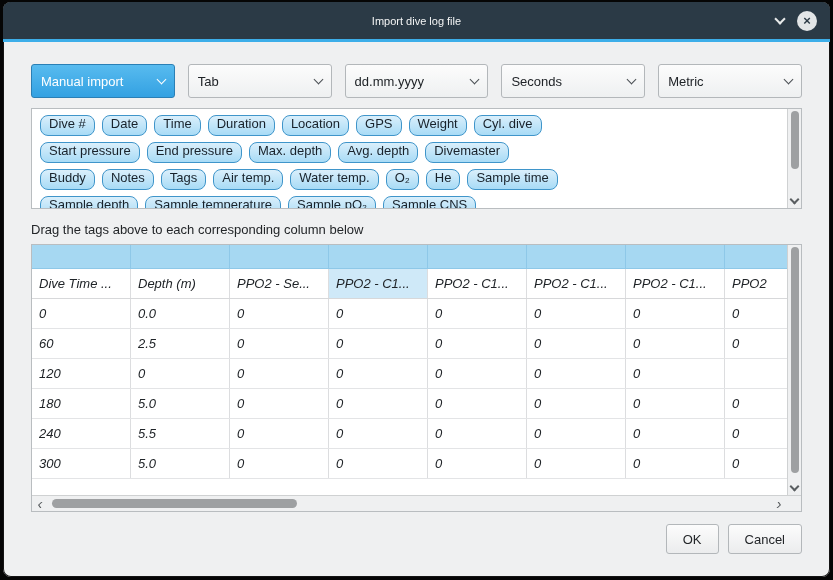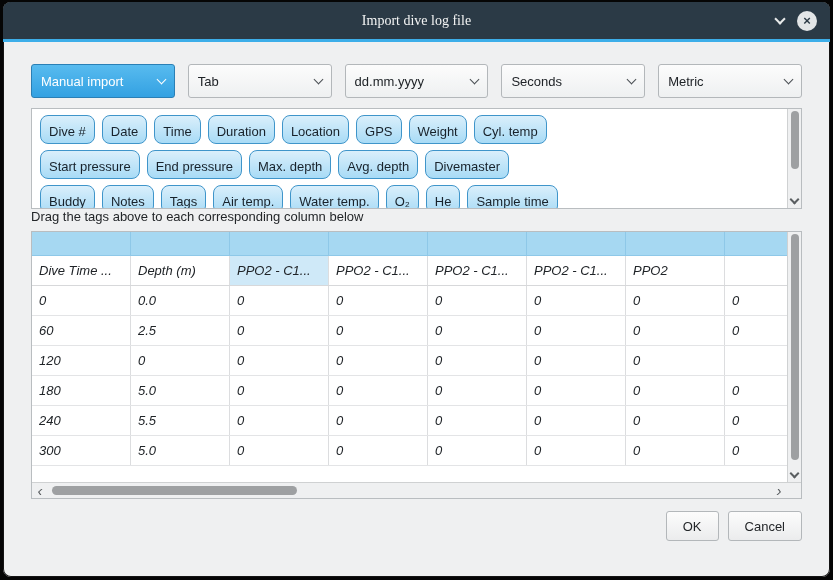--- a/index.html
+++ b/index.html
@@ -18,21 +18,21 @@
     border-radius: 8px;
     overflow: hidden;
     box-shadow: 0 0 0 1px #141414 inset;
   }
   
   .titlebar {
     height: 37px; background: #2b3a46;
     display: flex; align-items: center; justify-content: center;
     position: relative;
   }
-  .title { color: #f4f5f5; font-size: 14px; font-family: Liberation Serif, serif; }
+  .title { color: #f4f5f5; font-size: 11px; }
   .tb-icons { position: absolute; right: 13px; top: 0; height: 100%; display: flex; align-items: center; gap: 13px; }
   .chev-down {
     display: inline-block; width: 8px; height: 8px;
     border-right: 2px solid #e8eaeb; border-bottom: 2px solid #e8eaeb;
     transform: rotate(45deg); margin-top: -4px;
   }
   .tb-close {
     width: 20px; height: 20px; border-radius: 50%;
     background: #e2e5e7; color: #2b3a46;
     font-size: 13px; font-weight: bold; line-height: 20px; text-align: center;
@@ -68,39 +68,39 @@
     margin-top: 10px; height: 101px;
     background: #ffffff; border: 1px solid #b9bdc0;
     position: relative; overflow: hidden;
   }
   .tag-rows { padding: 6px 8px; display: flex; flex-direction: column; gap: 6px; }
   .tag-row { display: flex; gap: 7px; }
   .tag {
     border: 1px solid #3f95ca;
     background: linear-gradient(#daeffb, #a8dbf6);
     border-radius: 8px;
-    padding: 8px 8px 3px;
+    padding: 0 8px 3px;
     font-size: 13px; line-height: 16px; color: #18222b;
     white-space: nowrap; cursor: grab;
   }
   .vscroll {
     position: absolute; top: 0; right: 0; bottom: 0; width: 14px;
     background: #eff0f1; border-left: 1px solid #cfd1d2;
   }
   .vthumb { position: absolute; left: 3px; width: 8px; border-radius: 4px; background: #9ea0a2; }
   .vthumb.tags { top: 2px; height: 58px; }
   .vthumb.table { top: 2px; height: 226px; }
   .varrow {
     position: absolute; bottom: 5px; left: 3px;
     width: 7px; height: 7px;
     border-right: 2px solid #5a5e61; border-bottom: 2px solid #5a5e61;
     transform: rotate(45deg);
   }
 
-  .instruction { margin: 0 0 7px; font-size: 13px; color: #232629; }
+  .instruction { margin: 13px 0 7px; font-size: 13px; color: #232629; }
 
   
   .table-panel {
     position: relative; height: 268px;
     background: #ffffff; border: 1px solid #b9bdc0;
     overflow: hidden;
     font-style: italic;
   }
   .tbl { position: absolute; left: 0; top: 0; right: 14px; bottom: 16px; overflow: hidden; }
   .row { display: flex; }
@@ -181,21 +181,21 @@
     <div class="tag-panel">
       <div class="tag-rows">
         <div class="tag-row">
           <span class="tag">Dive #</span>
           <span class="tag">Date</span>
           <span class="tag">Time</span>
           <span class="tag">Duration</span>
           <span class="tag">Location</span>
           <span class="tag">GPS</span>
           <span class="tag">Weight</span>
-          <span class="tag">Cyl. temp</span>
+          <span class="tag">Cyl. dive</span>
         </div>
         <div class="tag-row">
           <span class="tag">Start pressure</span>
           <span class="tag">End pressure</span>
           <span class="tag">Max. depth</span>
           <span class="tag">Avg. depth</span>
           <span class="tag">Divemaster</span>
         </div>
         <div class="tag-row">
           <span class="tag">Buddy</span>
@@ -230,20 +230,21 @@
           <div class="cell"></div>
           <div class="cell"></div>
           <div class="cell"></div>
           <div class="cell"></div>
           <div class="cell"></div>
           <div class="cell"></div>
         </div>
         <div class="row header-row">
           <div class="cell">Dive Time ...</div>
           <div class="cell">Depth (m)</div>
+          <div class="cell">PPO2 - Se...</div>
           <div class="cell hl">PPO2 - C1...</div>
           <div class="cell">PPO2 - C1...</div>
           <div class="cell">PPO2 - C1...</div>
           <div class="cell">PPO2 - C1...</div>
           <div class="cell">PPO2</div>
         </div>
         <div class="row data-row">
           <div class="cell">0</div>
           <div class="cell">0.0</div>
           <div class="cell">0</div>

